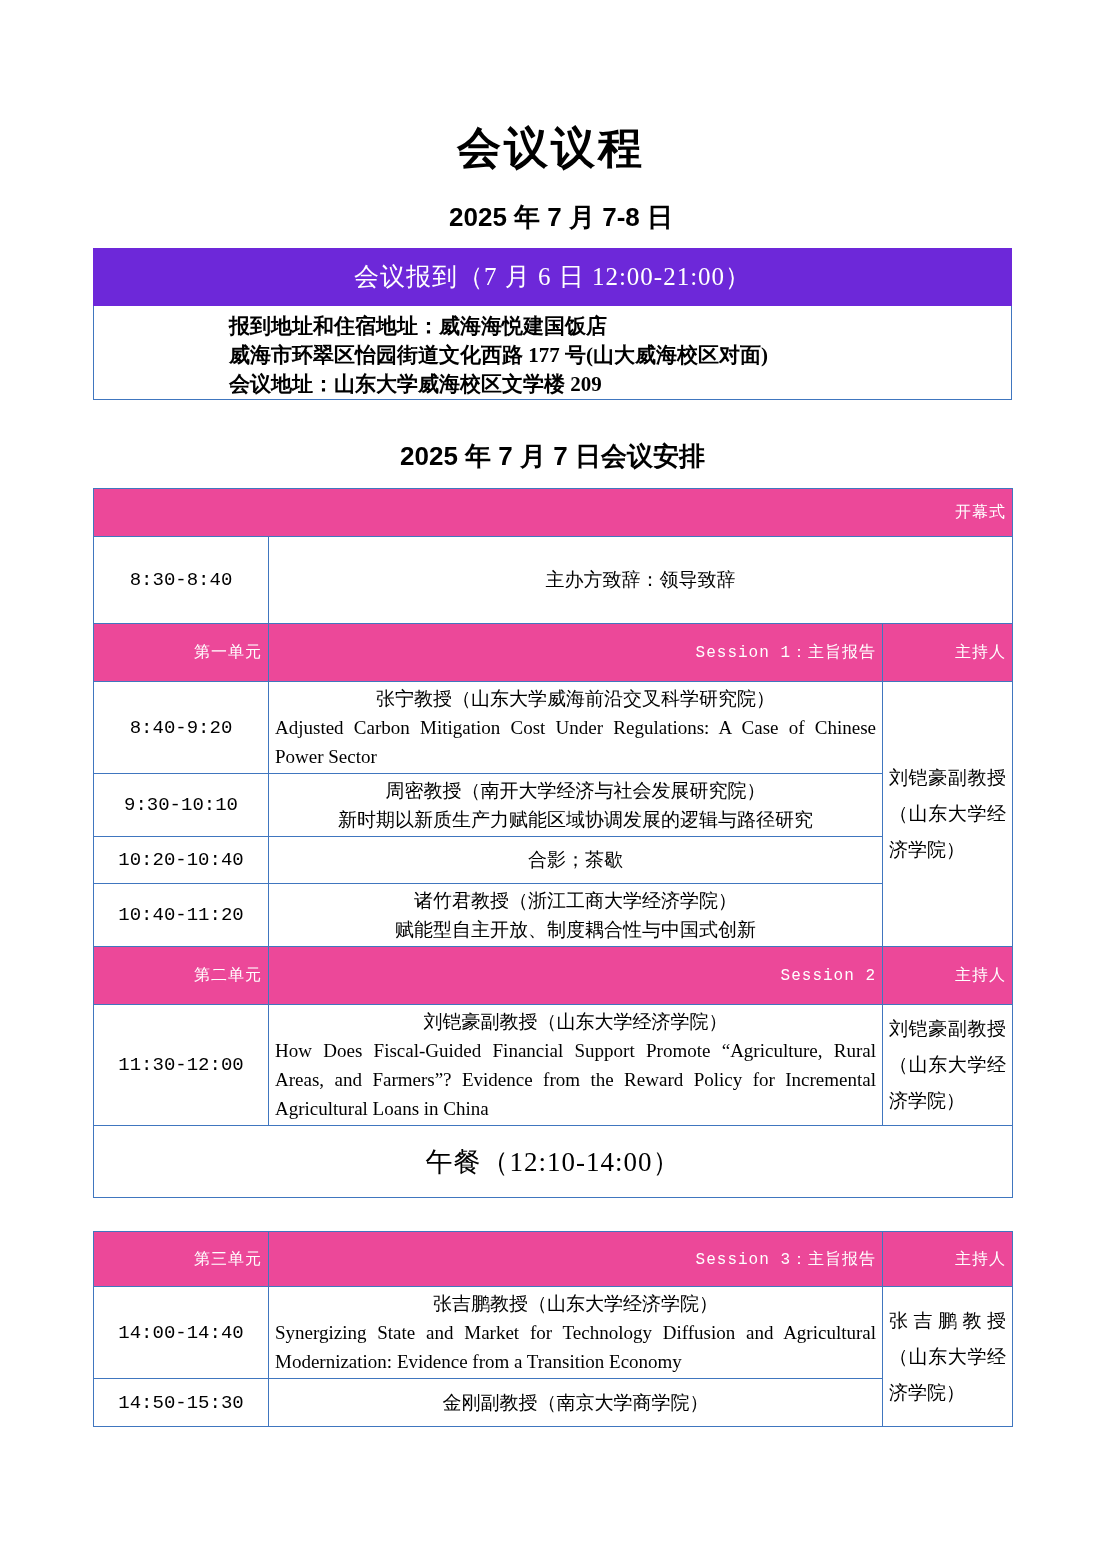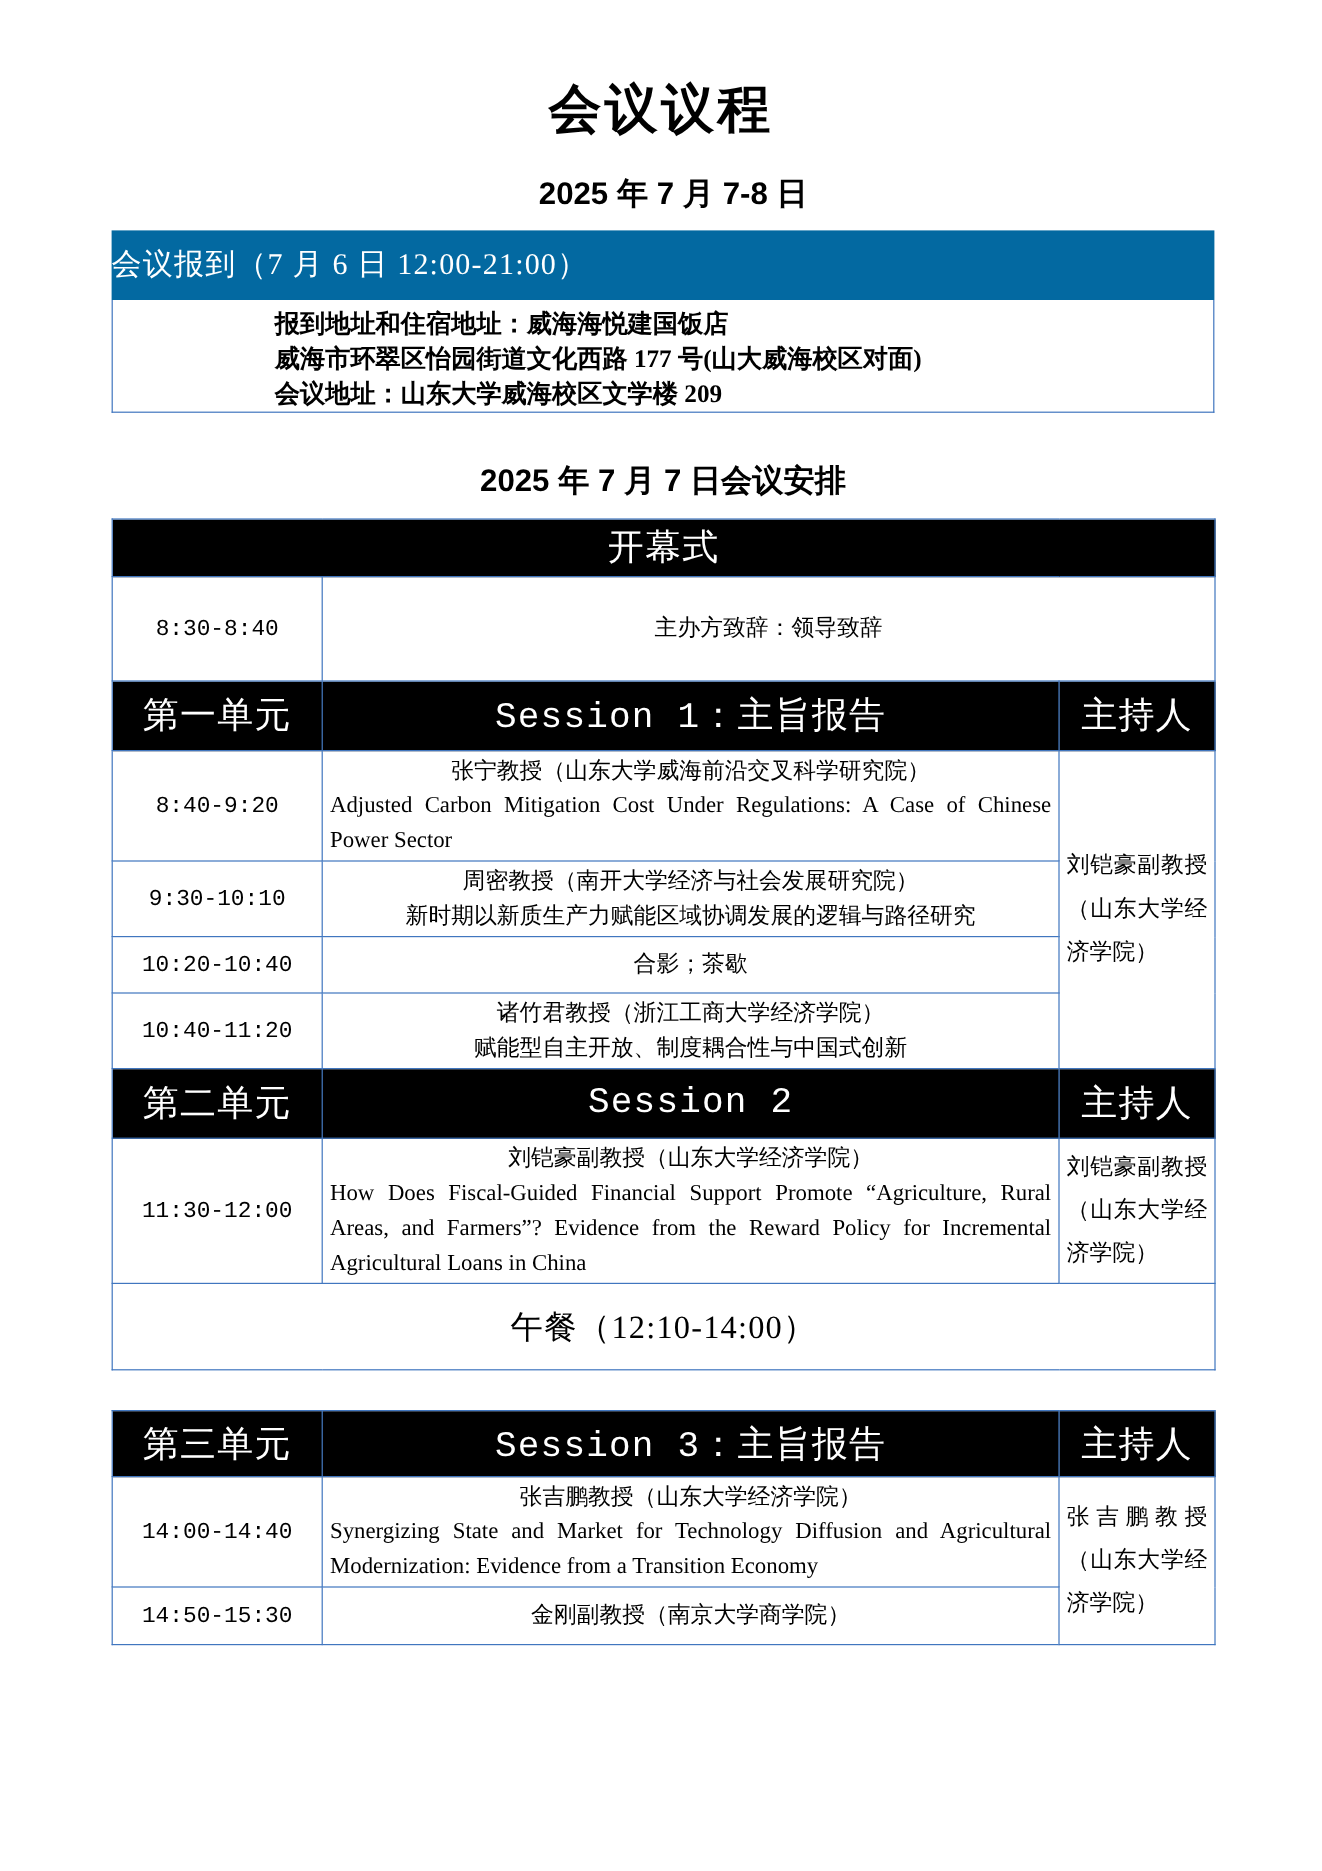--- a/index.html
+++ b/index.html
@@ -5,35 +5,35 @@
   html,body{margin:0;padding:0;}
   body{
     width:1102px;height:1559px;background:#ffffff;
     font-family:"Liberation Serif","DejaVu Serif",serif;
     color:#000;
   }
   .doc{width:1102px;height:1559px;overflow:hidden;}
   .content{width:919px;margin-left:93px;}
 
   .page-title{
-    margin:0;padding-top:64px;
+    margin:0;padding-top:120px;
     text-align:center;
     font-family:"Liberation Sans","DejaVu Sans",sans-serif;
     font-weight:900;font-size:44px;line-height:56px;
     letter-spacing:3px;
   }
   .page-date{
     margin-top:26px;text-align:center;
     font-family:"Liberation Sans","DejaVu Sans",sans-serif;
     font-weight:700;font-size:26px;line-height:30px;padding-left:20px;
   }
 
   .banner{
     margin-top:16px;height:58px;line-height:58px;
-    background:#0369a1;color:#ffffff;
+    background:#6d28d9;color:#ffffff;text-align:center;
     font-size:25px;letter-spacing:1px;
   }
   .addr-box{
     border:1px solid #4076bf;border-top:none;
     padding:6px 0 0 135px;
   }
   .addr-line{
     font-weight:700;font-size:21px;line-height:29px;
   }
 
@@ -48,22 +48,22 @@
   }
   table.agenda td{
     border:1px solid #4076bf;vertical-align:middle;
     padding:2px 6px;box-sizing:border-box;
   }
   col.c-time{width:175px;}
   col.c-main{width:614px;}
   col.c-host{width:130px;}
 
   tr.hdr td{
-    background:#000000;color:#ffffff;text-align:center;
-    font-size:30px;letter-spacing:1px;
+    background:#ec4899;color:#ffffff;text-align:right;
+    font-size:16px;letter-spacing:1px;
   }
   td.session-title{
     font-family:"Liberation Mono","DejaVu Sans Mono",monospace;
     font-size:24px;letter-spacing:0px;
   }
   td.opening-hdr{font-size:24px;}
 
   td.time{
     text-align:center;
     font-family:"Liberation Mono","DejaVu Sans Mono",monospace;

